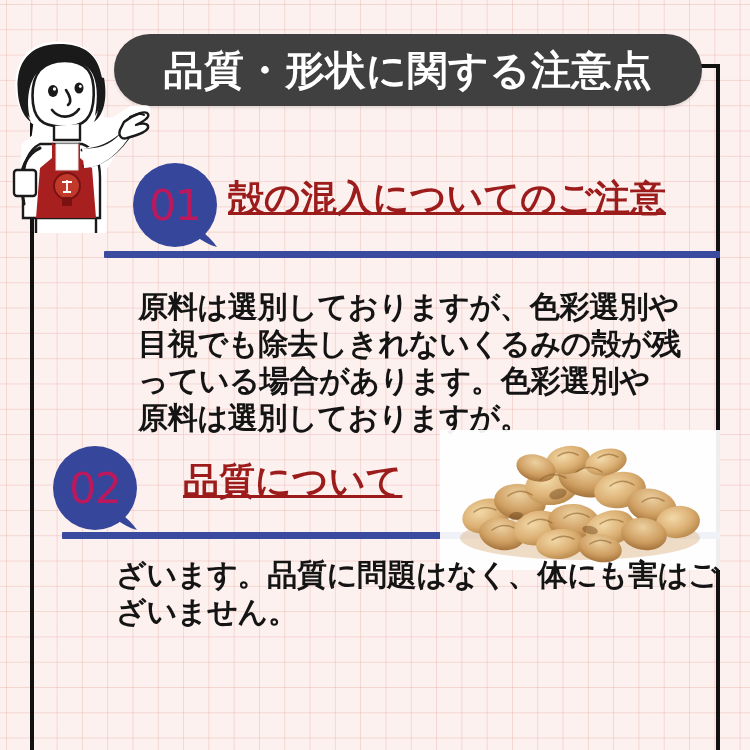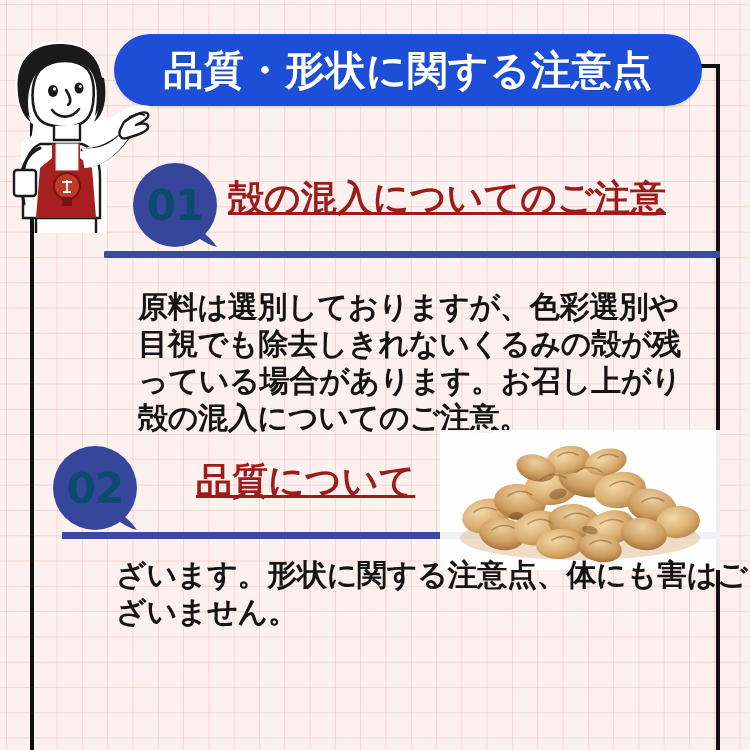--- a/index.html
+++ b/index.html
@@ -52,21 +52,21 @@
     left: 30px; top: 64px;
     width: 34px; height: 4px;
     background: #111111;
   }
 
   
   #banner {
     position: absolute;
     left: 114px; top: 34px;
     width: 588px; height: 72px;
-    background: #1d4ed8;
+    background: #404040;
     border-radius: 36px;
     display: flex;
     align-items: center;
     justify-content: center;
     box-shadow: 0 2px 3px rgba(0,0,0,0.10);
   }
   #banner-title {
     color: #ffffff;
     font-size: 40px;
     font-weight: bold;
@@ -89,40 +89,40 @@
     width: 92px; height: 92px;
   }
   .badge svg { display: block; width: 92px; height: 92px; }
   .badge-num {
     position: absolute;
     left: 0; top: 0;
     width: 84px; height: 84px;
     display: flex;
     align-items: center;
     justify-content: center;
-    color: #0c4a6e;
+    color: #be185d;
     font-size: 42px;
-    font-weight: bold;
+    font-weight: normal;
     letter-spacing: -1px;
   }
   #badge-01 { left: 133px; top: 163px; }
   #badge-02 { left: 53px;  top: 446px; }
 
   
   .sec-heading {
     position: absolute;
     color: #9c1b1b;
     font-size: 36px;
     font-weight: bold;
     white-space: nowrap;
     line-height: 1;
     text-decoration: underline;
   }
   #heading-01 { left: 228px; top: 180px; }
-  #heading-02 { left: 160px; top: 463px; padding-left: 36px; }
+  #heading-02 { left: 147px; top: 463px; padding-left: 36px; }
 
   
   .divider {
     position: absolute;
     height: 7px;
     background: #3a4a9e;
     border-radius: 1px;
   }
   #divider-01 { left: 104px; top: 251px; width: 616px; }
   #divider-02 { left: 62px;  top: 532px; width: 658px; }
@@ -232,22 +232,22 @@
       <circle cx="42" cy="42" r="42" fill="#36479b"></circle>
       <path d="M66 66 C74 72 80 78 84 84 C76 82 70 78 64 74 Z" fill="#36479b"></path>
     </svg>
     <div class="badge-num">01</div>
   </div>
   <div class="sec-heading" id="heading-01">殻の混入についてのご注意</div>
   <div class="divider" id="divider-01"></div>
   <div class="body-text" id="body-01">
     <span class="line">原料は選別しておりますが、色彩選別や</span>
     <span class="line">目視でも除去しきれないくるみの殻が残</span>
-    <span class="line">っている場合があります。お召し上がり</span>
-    <span class="line">殻の混入についてのご注意。</span>
+    <span class="line">っている場合があります。色彩選別や</span>
+    <span class="line">原料は選別しておりますが。</span>
   </div>
 
   <div class="badge" id="badge-02">
     <svg viewBox="0 0 92 92" xmlns="http://www.w3.org/2000/svg">
       <circle cx="42" cy="42" r="42" fill="#36479b"></circle>
       <path d="M66 66 C74 72 80 78 84 84 C76 82 70 78 64 74 Z" fill="#36479b"></path>
     </svg>
     <div class="badge-num">02</div>
   </div>
   <div class="sec-heading" id="heading-02">品質について</div>
@@ -309,17 +309,17 @@
       </g>
       <g fill="#6b4318" opacity="0.45">
         <ellipse cx="118" cy="64" rx="9" ry="5" transform="rotate(-18 118 64)"></ellipse>
         <ellipse cx="150" cy="100" rx="8" ry="4" transform="rotate(12 150 100)"></ellipse>
         <ellipse cx="76" cy="86" rx="7" ry="4" transform="rotate(-8 76 86)"></ellipse>
       </g>
     </svg>
   </div>
 
   <div class="body-text" id="body-02">
-    <span class="line">ざいます。形状に関する注意点、体にも害はご</span>
+    <span class="line">ざいます。品質に問題はなく、体にも害はご</span>
     <span class="line">ざいません。</span>
   </div>
 
 </div>
 
 </body></html>

